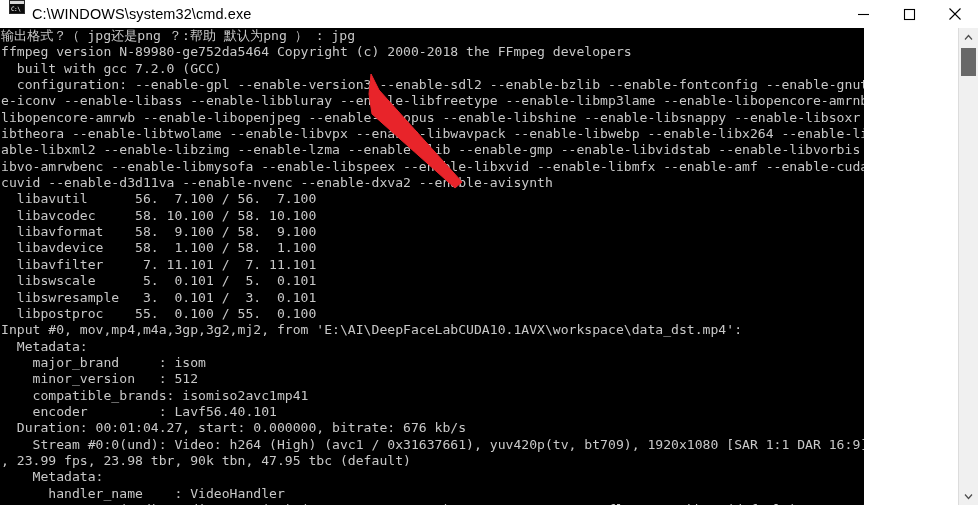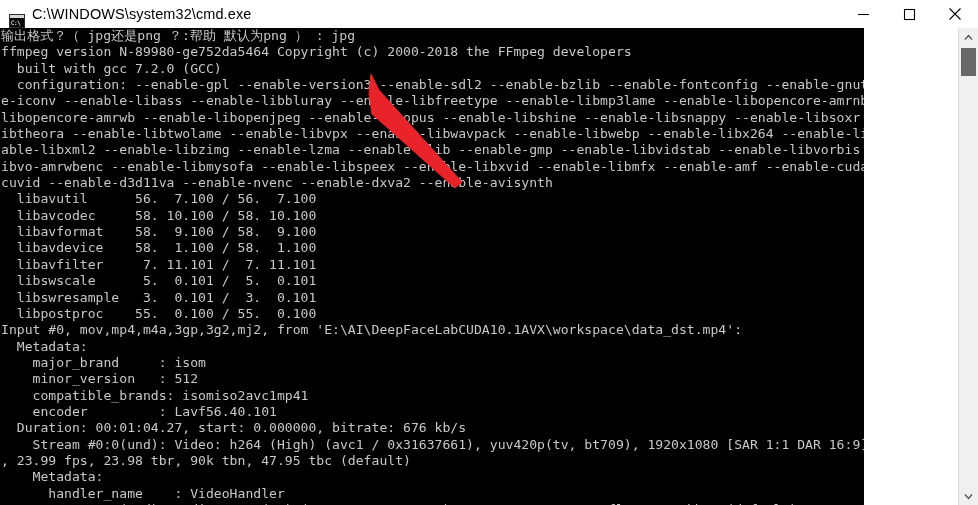--- a/index.html
+++ b/index.html
@@ -25,21 +25,21 @@
   }
 
   
   .titlebar {
     position: absolute;
     left: 0; top: 0;
     width: 978px;
     height: 28px;
     background: #ffffff;
     display: flex;
-    align-items: flex-end;
+    align-items: flex-start;
     border-bottom: 1px solid #ffffff;
   }
   .title-icon {
     width: 16px;
     height: 14px;
     margin-left: 9px;
     margin-right: 7px;
     position: relative;
     background: #0a0a0a;
     border: 1px solid #2b2b2b;

